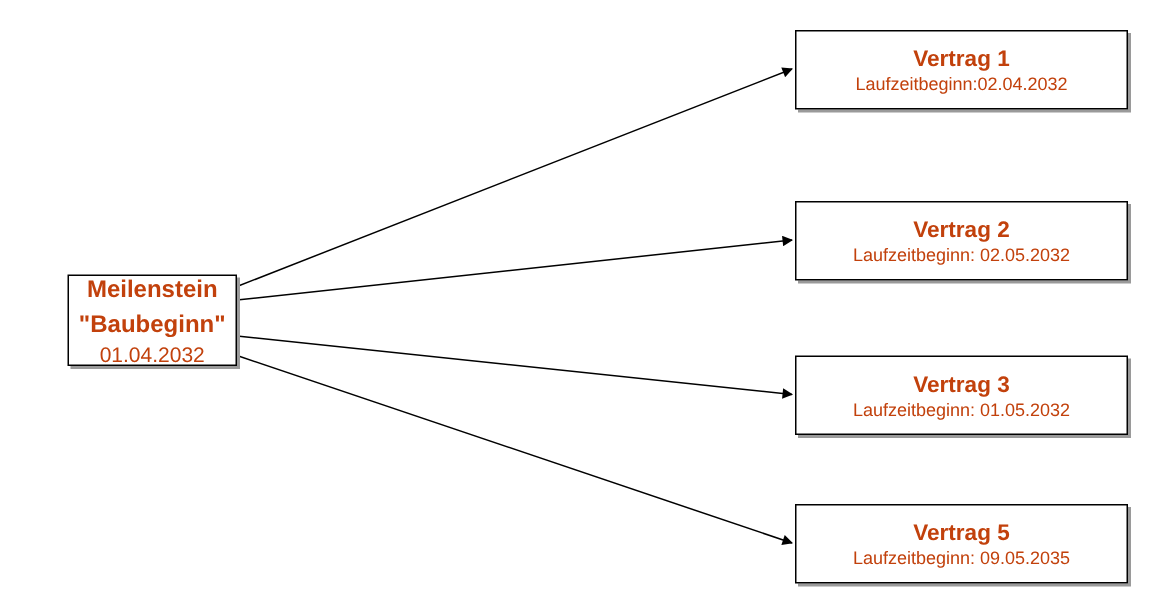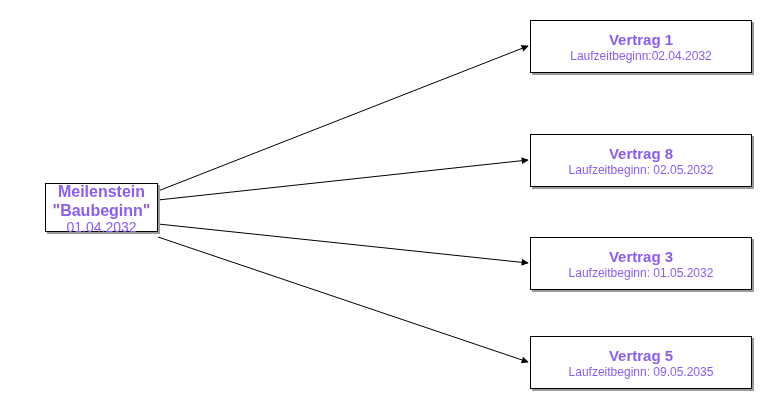--- a/index.html
+++ b/index.html
@@ -26,28 +26,29 @@
   .node {
     position: absolute;
     background: #ffffff;
     border: 1px solid #000000;
     box-shadow: 2px 2px 0 0 #9a9a9a;
     display: flex;
     flex-direction: column;
     align-items: center;
     justify-content: center;
     text-align: center;
-    color: #8b5cf6;
+    color: #c2410c;
     box-sizing: border-box;
   }
   .milestone {
     left: 45px;
     top: 183px;
     width: 113px;
-    height: 49px;
+    height: 61px;
+    justify-content: space-between;
   }
   .milestone .title-line {
     font-weight: bold;
     font-size: 16px;
     line-height: 19px;
     white-space: nowrap;
   }
   .milestone .date {
     font-size: 14px;
     line-height: 13px;
@@ -97,21 +98,21 @@
     <div class="title-line">"Baubeginn"</div>
     <div class="date">01.04.2032</div>
   </div>
 
   <div class="node contract contract-1">
     <div class="title">Vertrag 1</div>
     <div class="subtitle">Laufzeitbeginn:02.04.2032</div>
   </div>
 
   <div class="node contract contract-2">
-    <div class="title">Vertrag 8</div>
+    <div class="title">Vertrag 2</div>
     <div class="subtitle">Laufzeitbeginn: 02.05.2032</div>
   </div>
 
   <div class="node contract contract-3">
     <div class="title">Vertrag 3</div>
     <div class="subtitle">Laufzeitbeginn: 01.05.2032</div>
   </div>
 
   <div class="node contract contract-4">
     <div class="title">Vertrag 5</div>

